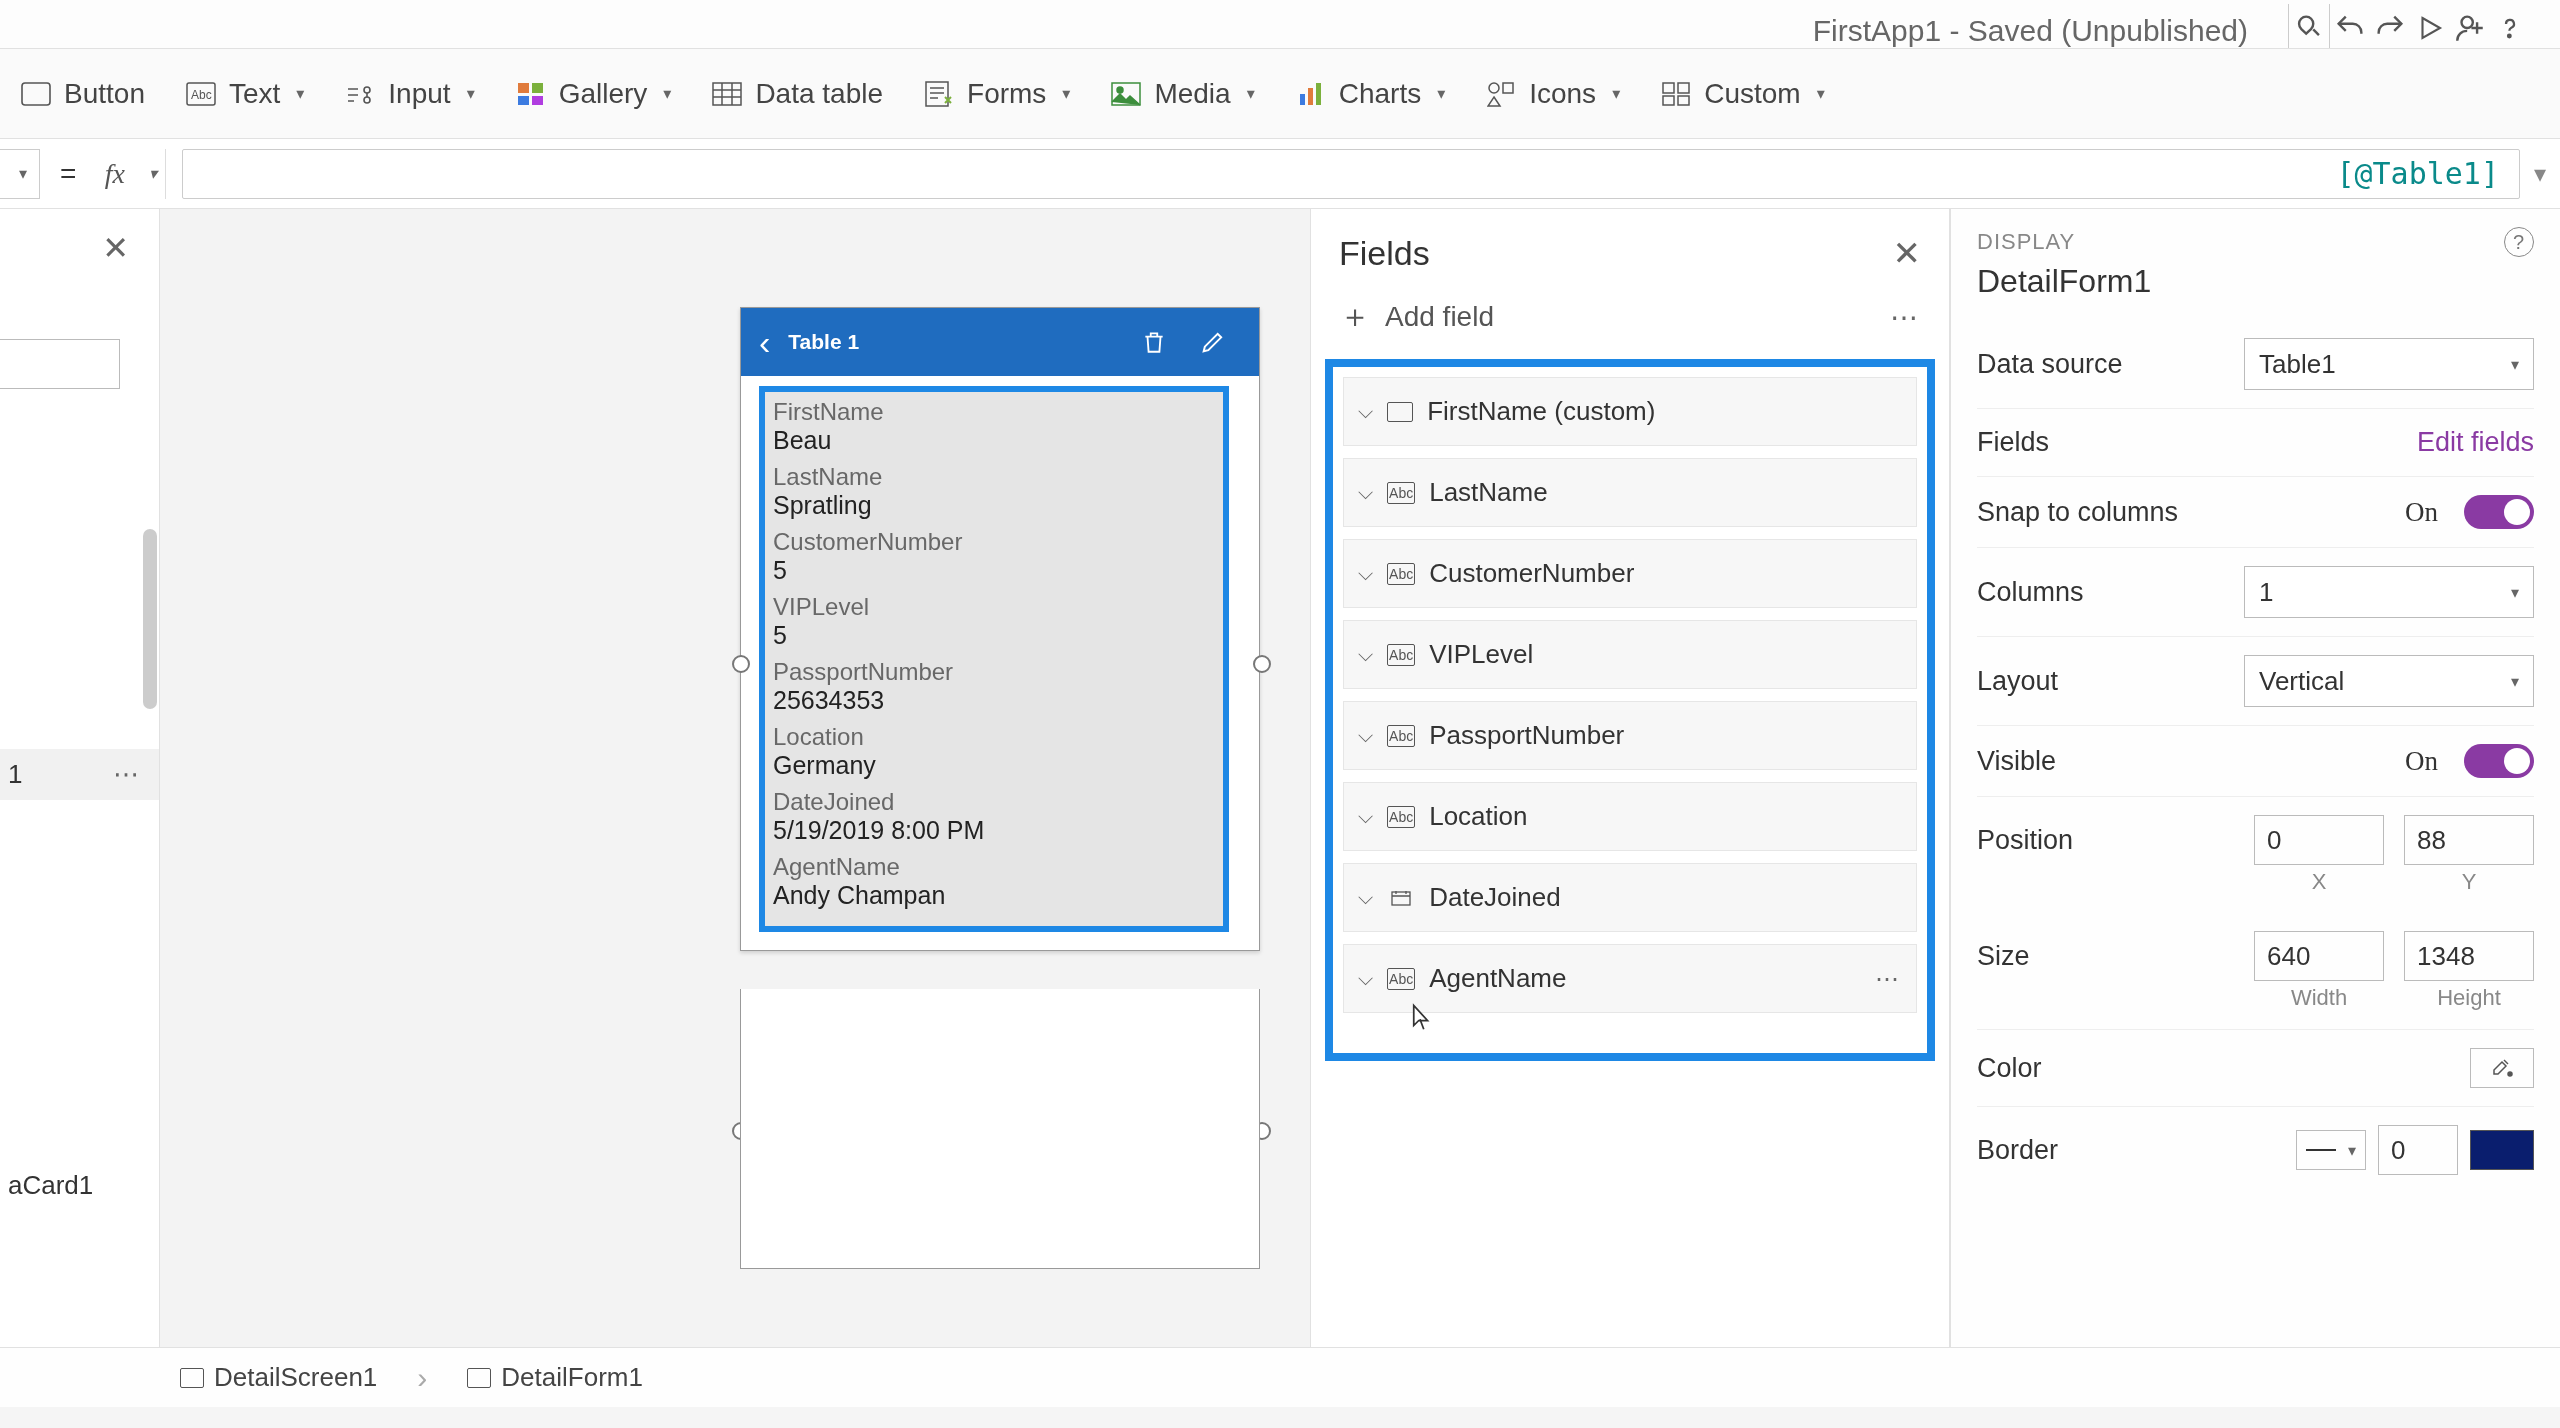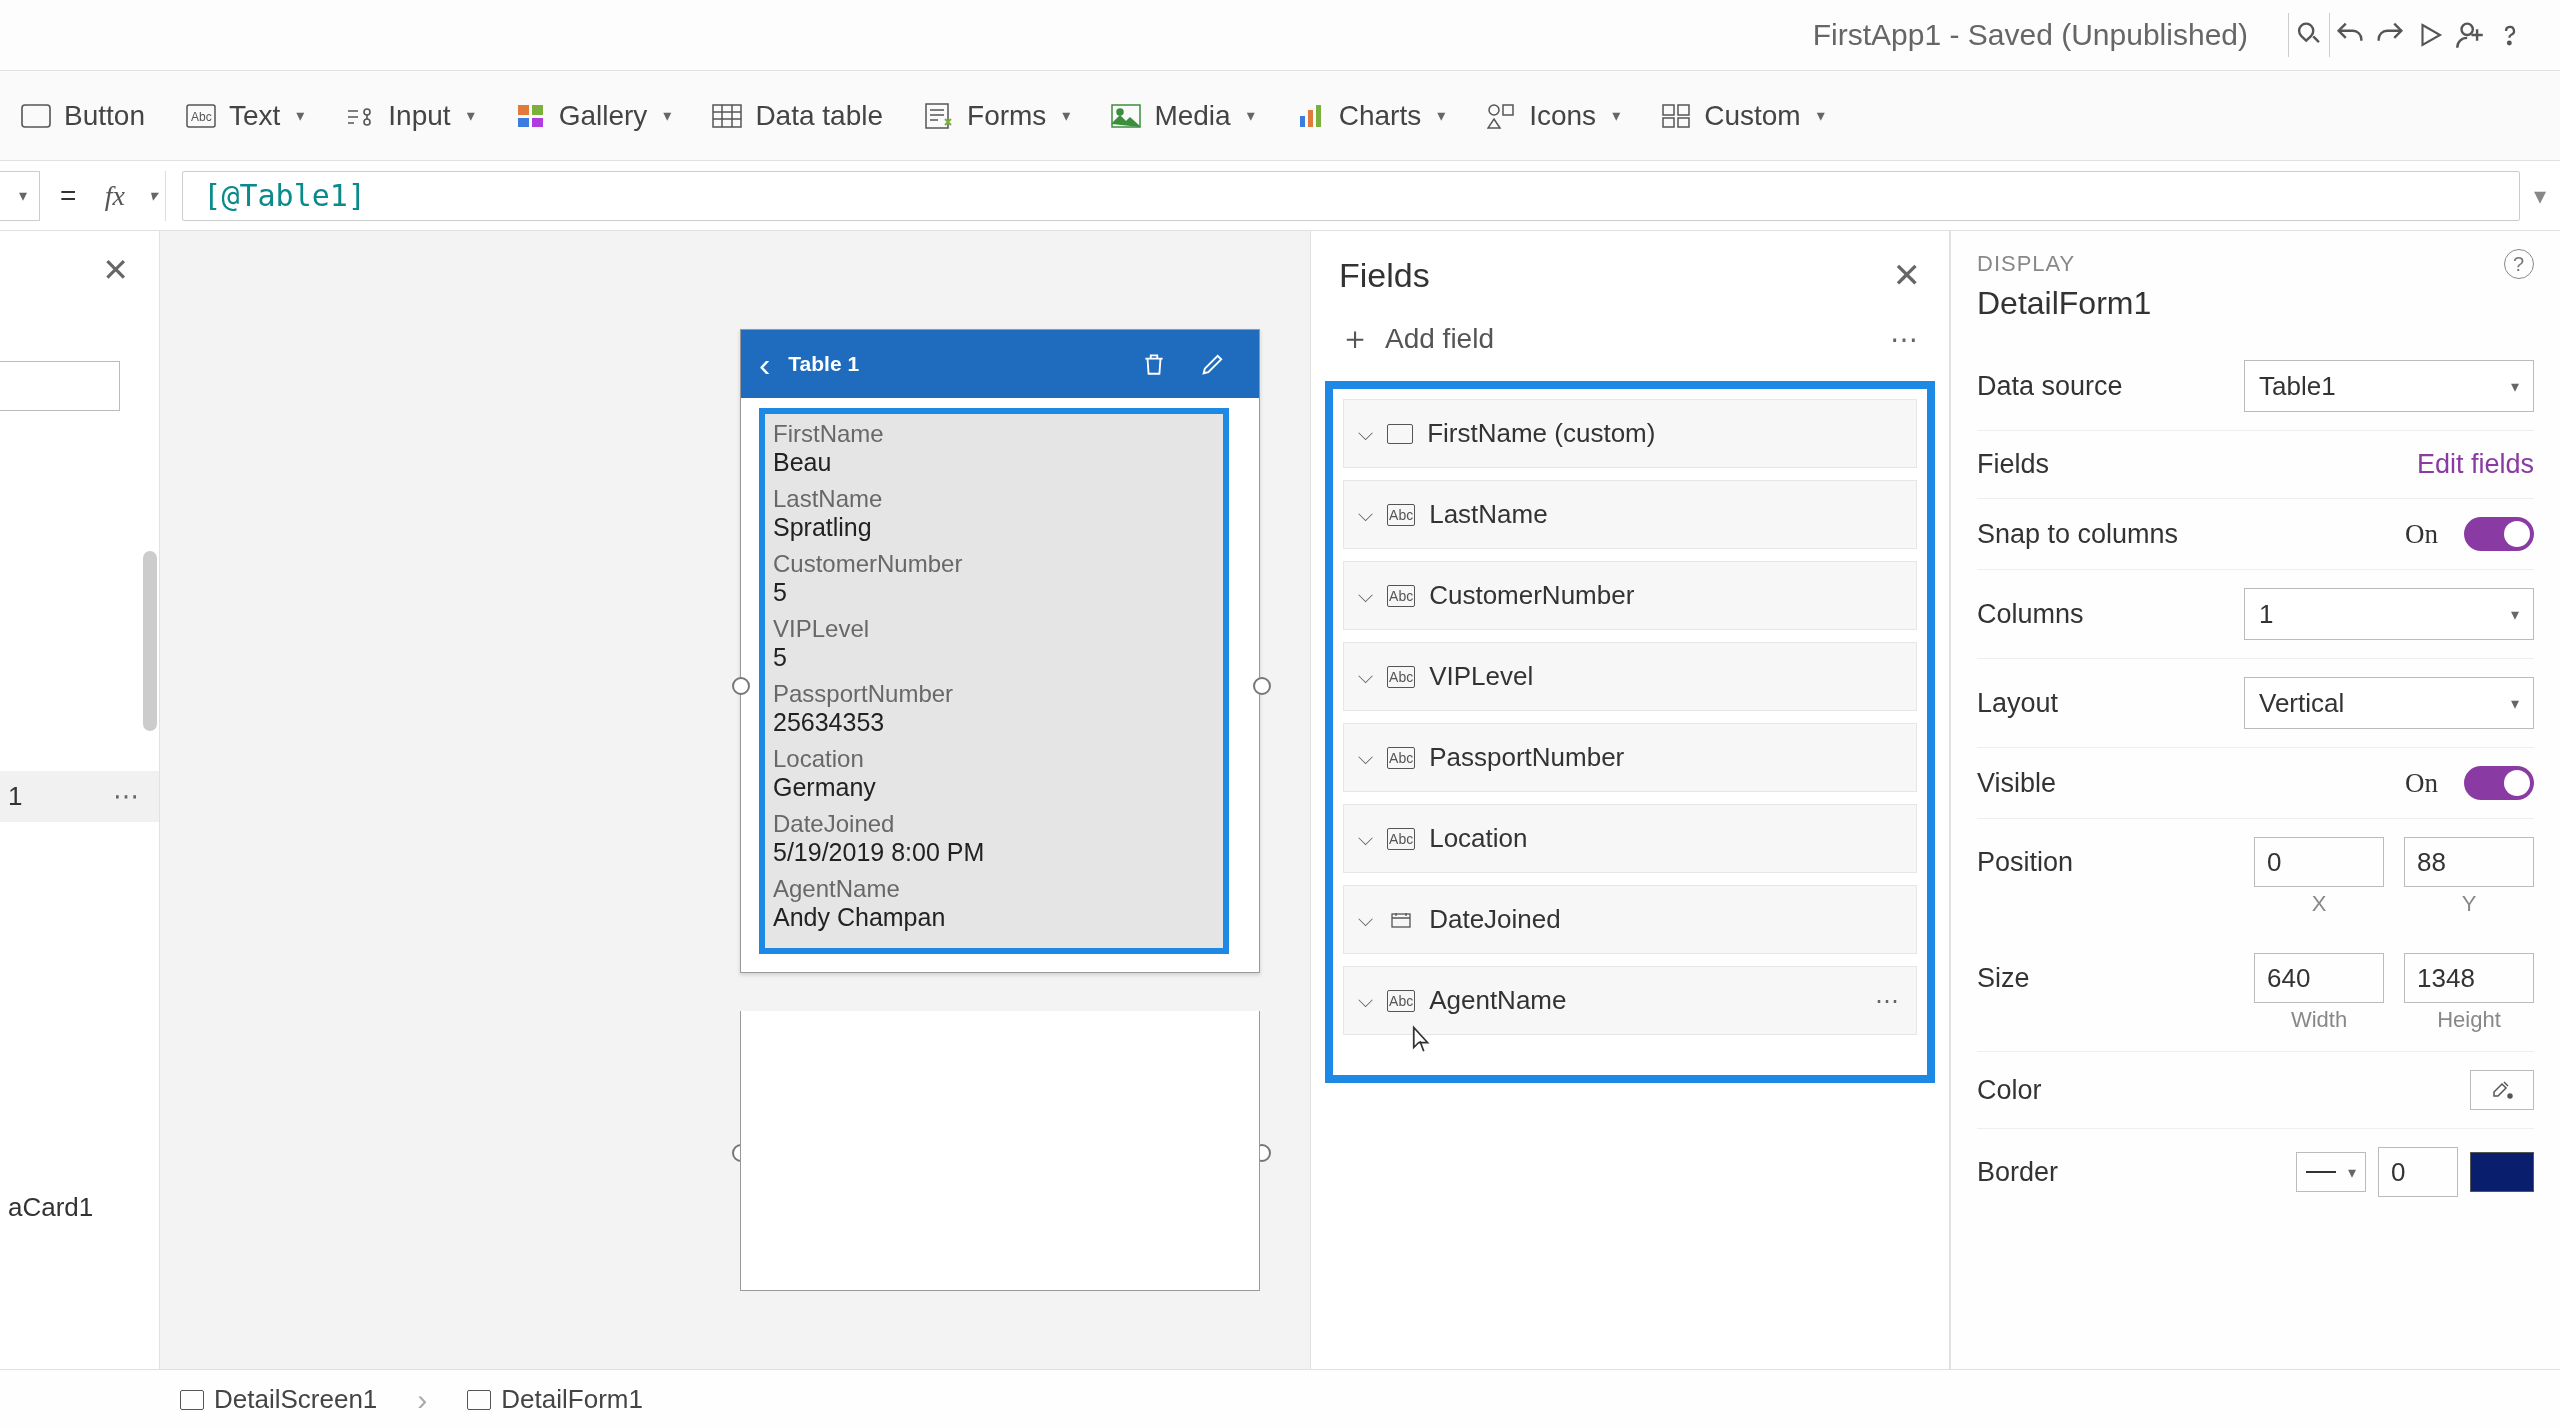--- a/index.html
+++ b/index.html
@@ -1,35 +1,35 @@
 <!DOCTYPE html>
 <html><head>
 <meta charset="utf-8">
 <style>
 * { box-sizing: border-box; margin: 0; padding: 0; font-family: "Segoe UI", Arial, sans-serif; }
 body { background: #f5f5f5; width: 2560px; height: 1428px; overflow: hidden; font-size: 24px; }
 
 
-.titlebar { height: 71px; background: #fdfdfd; border-bottom: 1px solid #e1e1e1; display: flex; align-items: center; justify-content: flex-end; padding: 0 30px; }
+.titlebar { height: 49px; background: #fdfdfd; border-bottom: 1px solid #e1e1e1; display: flex; align-items: flex-end; justify-content: flex-end; padding: 0 30px; }
 .titlebar .app-title { color: #666; font-size: 30px; margin-right: 40px; }
 .titlebar .sep { width: 1px; height: 44px; background: #ccc; }
 .titlebar .tb-icon { width: 40px; height: 40px; display: flex; align-items: center; justify-content: center; color: #555; cursor: pointer; }
 
 
 .ribbon { height: 90px; background: #fafafa; border-bottom: 1px solid #e1e1e1; display: flex; align-items: center; padding: 0 20px; gap: 40px; }
 .ribbon-item { display: flex; align-items: center; gap: 12px; color: #444; font-size: 28px; cursor: pointer; }
 .ribbon-icon { width: 32px; height: 32px; display: inline-flex; align-items: center; justify-content: center; }
 .chev-down { font-size: 16px; color: #666; margin-left: 4px; }
 
 
 .formula-row { height: 70px; background: #fff; border-bottom: 1px solid #e1e1e1; display: flex; align-items: center; }
 .prop-select { width: 100px; height: 50px; border: 1px solid #ccc; background: #fff; margin-left: -60px; display: flex; align-items: center; justify-content: flex-end; padding-right: 12px; }
 .eq { margin: 0 20px; color: #333; font-size: 28px; }
 .fx-box { width: 70px; display: flex; align-items: center; gap: 20px; font-style: italic; color: #555; justify-content: center; border-right: 1px solid #ddd; height: 50px; margin-right: 16px; }
-.formula-input { flex: 1; height: 50px; border: 1px solid #ccc; border-radius: 2px; padding: 0 20px; display: flex; align-items: center; }
+.formula-input { flex: 1; height: 50px; border: 1px solid #ccc; border-radius: 2px; padding: 0 20px; display: flex; align-items: center; justify-content: flex-end; }
 .formula-text { font-family: Consolas, monospace; color: #0a8a8a; font-size: 30px; }
 .formula-chev { width: 40px; text-align: center; color: #888; }
 
 
 .main { display: flex; height: calc(100% - 70px - 90px - 70px - 60px); position: relative; }
 
 
 .left-panel { width: 160px; background: #fff; border-right: 1px solid #e1e1e1; position: relative; padding-top: 20px; }
 .left-panel .close-x { position: absolute; top: 20px; right: 30px; font-size: 32px; color: #666; cursor: pointer; }
 .tree-item { font-size: 26px; color: #333; padding: 10px 8px; }

